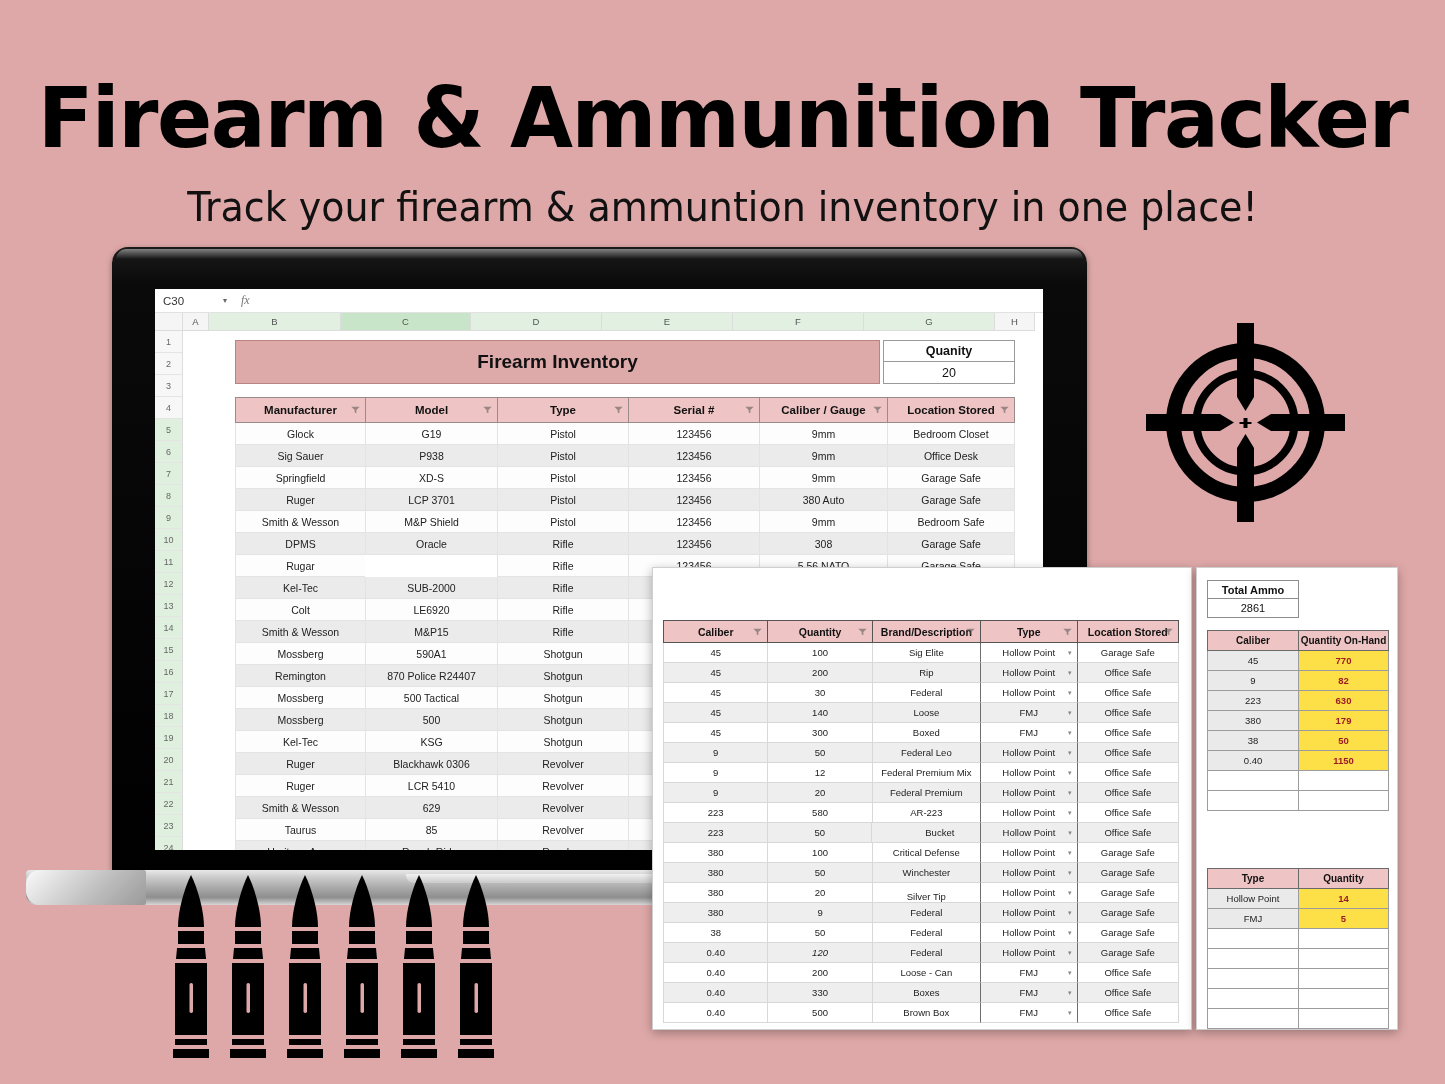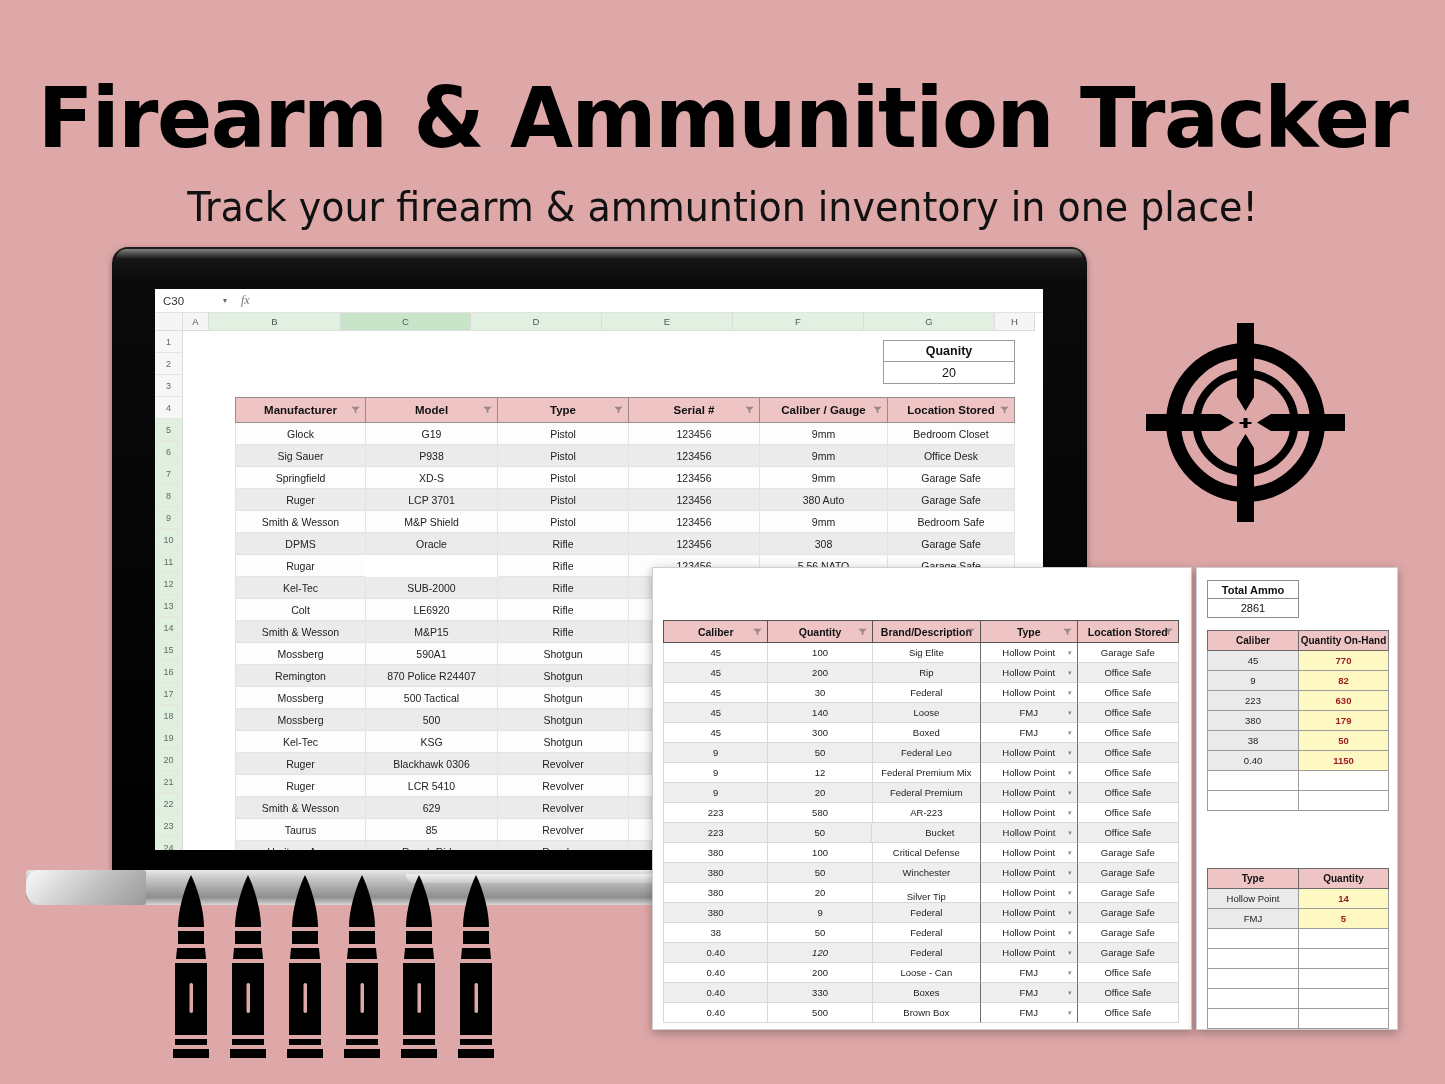--- a/index.html
+++ b/index.html
@@ -150,21 +150,21 @@
     align-items:center; justify-content:center; font-size:11px; color:#111; }
   .sum-table { position:absolute; left:10px; width:182px; }
   .sm-hrow { display:flex; height:21px; }
   .sm-h { background:#eec4c4; border:1px solid #6a6a6a; border-right:none;
     display:flex; align-items:center; justify-content:center;
     font-size:10px; font-weight:700; color:#111; }
   .sm-h:last-child { border-right:1px solid #6a6a6a; }
   .sm-row { display:flex; height:20px; }
   .sm-c { border:1px solid #9c9c9c; border-top:none; border-right:none;
     display:flex; align-items:center; justify-content:center;
-    font-size:9.5px; color:#222; background:#fef9c3; }
+    font-size:9.5px; color:#222; background:#fde047; }
   .sm-c:last-child { border-right:1px solid #9c9c9c; }
   .sm-c.label { background:#eaeaea; }
   .sm-c.num { color:#9d1b26; font-weight:700; }
   .sm-c.blank { background:#fff; }
 
   
   #crosshair { position:absolute; left:1138px; top:315px; width:215px; height:215px; }
   
   #bullets { position:absolute; left:172px; top:875px; width:345px; height:185px; display:flex; gap:19px; }
   .bullet { width:38px; height:185px; }
@@ -225,20 +225,21 @@
           <div class="rg sel">18</div>
           <div class="rg sel">19</div>
           <div class="rg sel">20</div>
           <div class="rg sel">21</div>
           <div class="rg sel">22</div>
           <div class="rg sel">23</div>
           <div class="rg sel">24</div>
         </div>
       <div class="grid-area">
 
+        <div id="fw-banner">Firearm Inventory</div>
         <div id="fw-qty-head">Quanity</div>
         <div id="fw-qty-val">20</div>
 
         <div id="fw-table">
             <div class="fw-hrow">
               <div class="fw-h" style="width: 130px;">
                 <span>Manufacturer</span>
                 <svg class="filter-ic" viewBox="0 0 10 8">
                   <path d="M0 0h10L6 4v4L4 6.5V4z" fill="#555"></path>
                 </svg>

